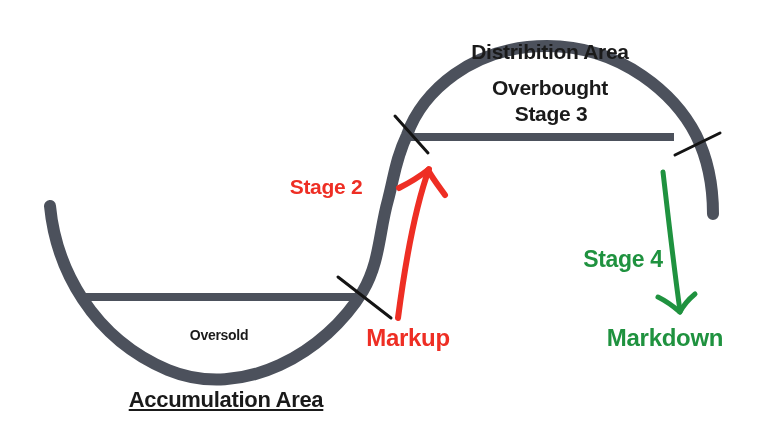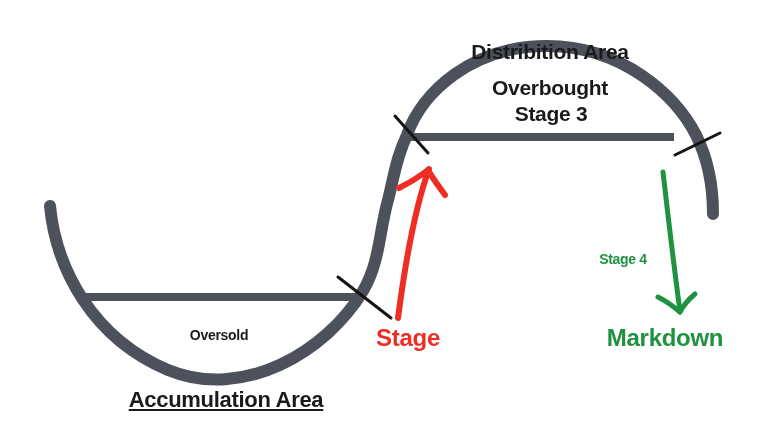--- a/index.html
+++ b/index.html
@@ -33,21 +33,21 @@
   .lbl-green { color: #1f923f; }
 
   .lbl-distribution  { left: 550px; top: 23px;  font-size: 21px; margin-top: 28px; }
   .lbl-overbought    { left: 550px; top: 87px;  font-size: 21px; }
   .lbl-stage3        { left: 551px; top: 113px; font-size: 21px; text-align: right; }
   .lbl-stage1        { left: 218px; top: 277px; font-size: 21px; }
   .lbl-oversold      { left: 219px; top: 335px; font-size: 14px; }
   .lbl-accumulation  { left: 226px; top: 400px; font-size: 22px; text-decoration: underline; }
   .lbl-stage2        { left: 326px; top: 186px; font-size: 21px; }
   .lbl-markup        { left: 408px; top: 338px; font-size: 24px; }
-  .lbl-stage4        { left: 623px; top: 259px; font-size: 14px; }
+  .lbl-stage4        { left: 623px; top: 259px; font-size: 23px; }
   .lbl-markdown      { left: 665px; top: 338px; font-size: 24px; }
 </style>
 </head>
 <body>
 
 <div class="stage-canvas">
 
   <svg width="768" height="433" viewBox="0 0 768 433">
 
     <path d="M 50 206
@@ -79,22 +79,23 @@
       <path d="M 680 312 C 684 304, 689 299, 695 294" fill="none" stroke-width="5" stroke-linecap="round" stroke="#1f923f"></path>
     </g>
   </svg>
 
   <div class="label lbl-black lbl-distribution">Distribition Area</div>
 
   <div class="label lbl-black lbl-overbought">Overbought</div>
 
   <div class="label lbl-black lbl-stage3">Stage 3</div>
 
+  <div class="label lbl-red lbl-stage2">Stage 2</div>
 
-  <div class="label lbl-red lbl-markup">Stage</div>
+  <div class="label lbl-red lbl-markup">Markup</div>
 
 
   <div class="label lbl-black lbl-oversold">Oversold</div>
 
   <div class="label lbl-black lbl-accumulation">Accumulation Area</div>
 
   <div class="label lbl-green lbl-stage4">Stage 4</div>
 
   <div class="label lbl-green lbl-markdown">Markdown</div>
 

